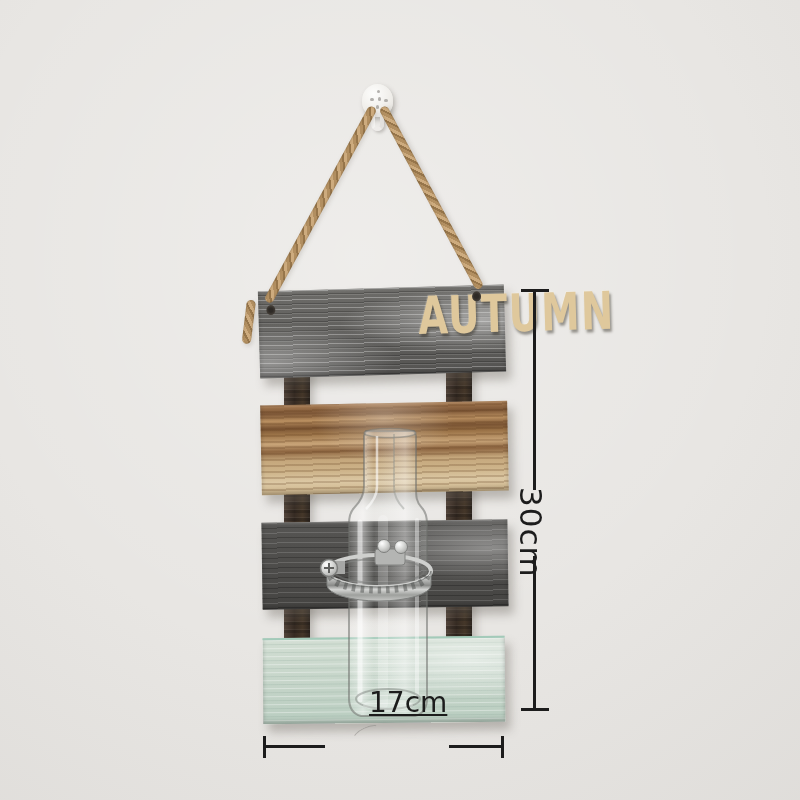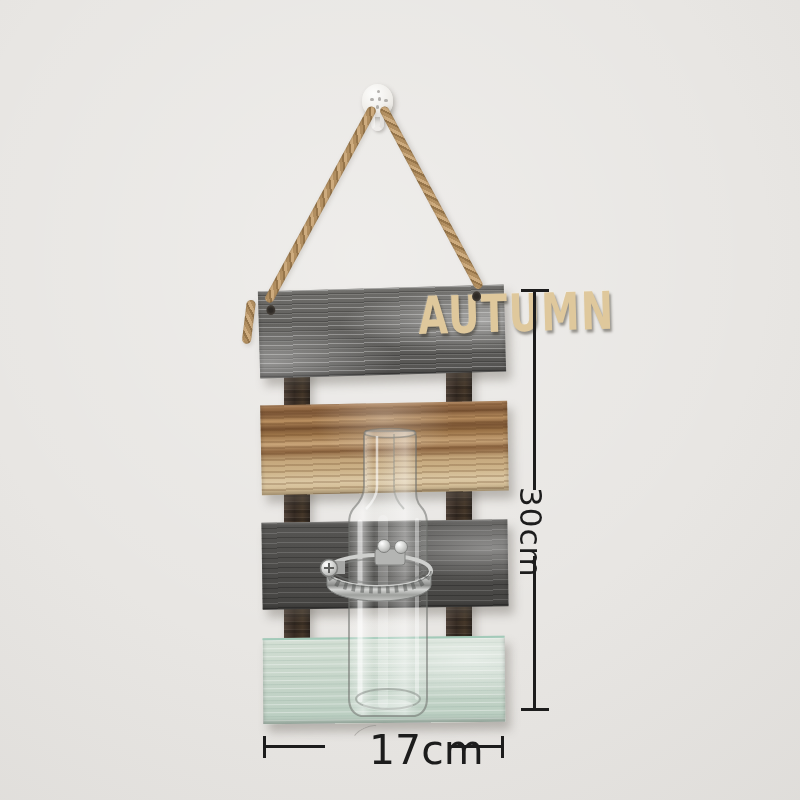--- a/index.html
+++ b/index.html
@@ -70,21 +70,21 @@
   
   .dim{inset:0;pointer-events:none;color:var(--ink);}
   .dim .ln{background:var(--ink);position:absolute;}
   .vl-top{left:533px;top:291px;width:3px;height:199px;}
   .vl-bot{left:533px;top:556px;width:3px;height:153px;}
   .tk-top{left:521px;top:289px;width:28px;height:3px;}
   .tk-bot{left:521px;top:708px;width:28px;height:3px;}
   .vlabel{left:513px;top:487px;writing-mode:vertical-rl;font-size:31px;letter-spacing:1px;}
   .ht-l{left:263px;top:736px;width:3px;height:22px;}
   .hl-l{left:266px;top:745px;width:59px;height:3px;}
-  .hlabel{left:369px;top:726px;font-size:41px;}
+  .hlabel{left:369px;top:686px;font-size:28px;text-decoration:underline;}
   .hl-r{left:449px;top:745px;width:54px;height:3px;}
   .ht-r{left:501px;top:736px;width:3px;height:22px;}
   .thread{left:352px;top:727px;width:30px;height:14px;border:1.5px solid transparent;
     border-top:1.5px solid rgba(140,138,134,.55);border-radius:50%;transform:rotate(-25deg);}
 </style>
 </head>
 <body>
 
 <div class="scene">
   <div class="vignette"></div>

